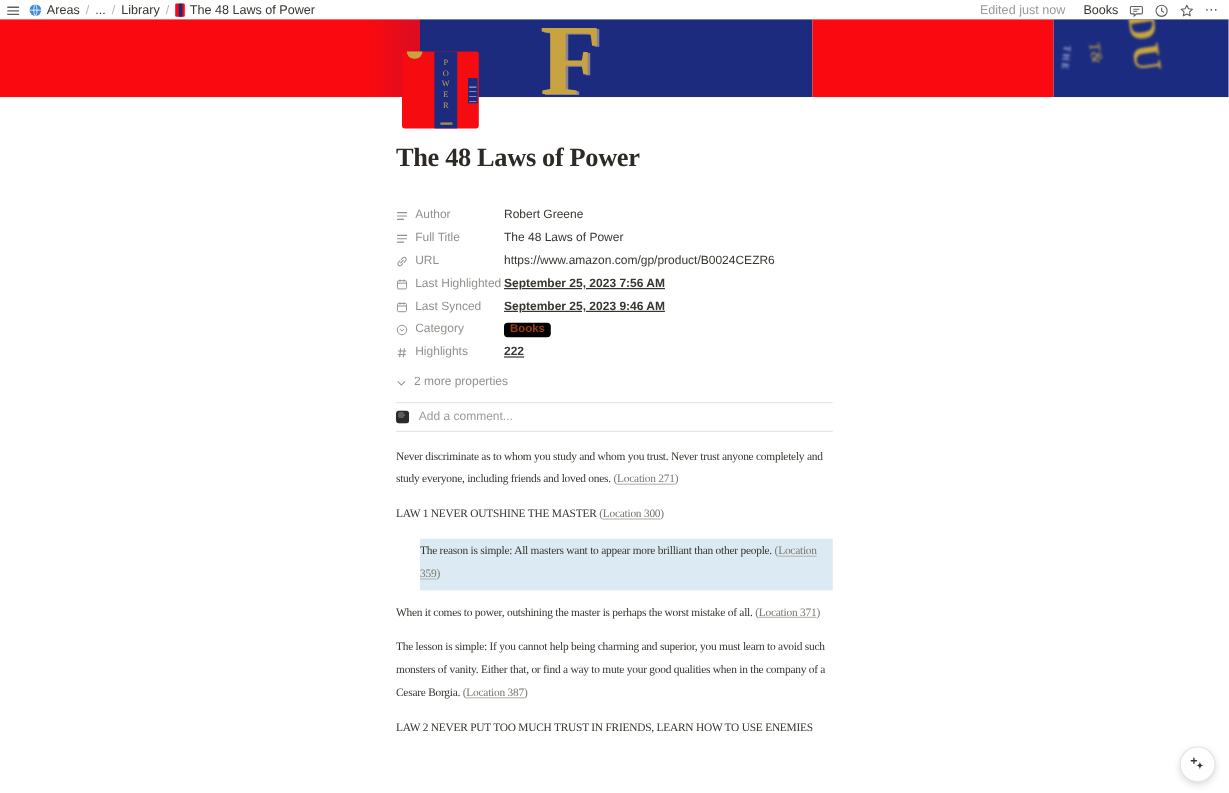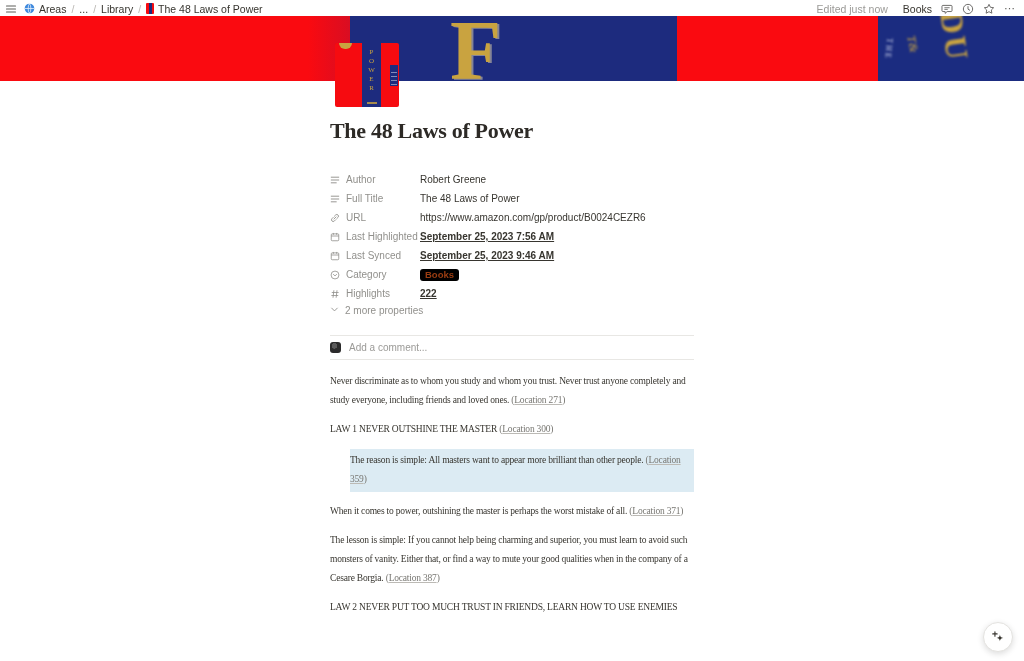--- a/index.html
+++ b/index.html
@@ -52,21 +52,21 @@
   .title { margin:0; padding-top:37px; font-family:"Liberation Serif",serif; font-size:22px; letter-spacing:-0.3px; font-weight:700; color:#2d2a26; cursor:text; }
 
   
   .props { margin-top:26px; }
   .prop-row { display:flex; align-items:center; height:19px; font-size:10px; border-radius:3px; cursor:pointer; }
   .prop-label { display:flex; align-items:center; gap:6px; flex:0 0 90px; color:#91908c; }
   .prop-label .p-icon { display:flex; align-items:center; }
   .prop-value { color:#37352f; white-space:nowrap; }
   .prop-value.bold { font-weight:700;text-decoration:underline; }
   .tag { display:inline-block; background:#000000; color:#9a3d12; font-weight:600; font-size:9.5px; line-height:12px; padding:0 5px; border-radius:3px; }
-  .more-props { display:flex; align-items:flex-start; gap:6px; height:19px; margin-top:2px; color:#91908c; font-size:10px; background:none; border:none; padding:0; cursor:pointer; }
+  .more-props { display:flex; align-items:flex-end; gap:6px; height:19px; margin-top:2px; color:#91908c; font-size:10px; background:none; border:none; padding:0; cursor:pointer; }
 
   hr.divider { border:none; border-top:1px solid #e8e7e4; margin:11px 0 0; }
   .comment-row { display:flex; align-items:center; gap:8px; height:23px; cursor:text; }
   .avatar { width:11px; height:11px; border-radius:3px; background:#2b2b2b; background-image:radial-gradient(circle at 40% 35%, #5a5a5a 0 28%, transparent 30%); flex:0 0 11px; }
   .comment-ph { color:#9b9a97; font-size:10px; }
 
   
   .page-body { margin-top:12px; font-family:"Liberation Serif",serif; font-size:9.5px; line-height:19px; letter-spacing:-0.2px; color:#37352f; }
   .para { margin:0 0 10px; cursor:text; }
   .para.highlight { background:#dcebf3; padding:2px 0 3px;margin-left:20px; }

